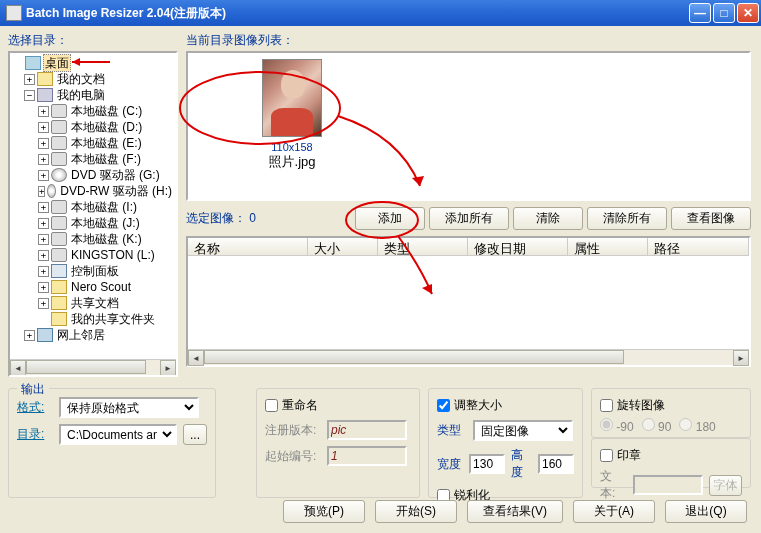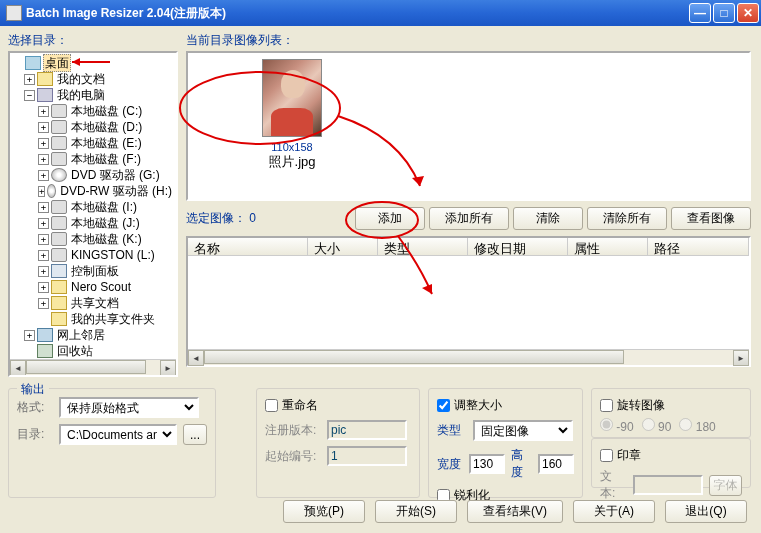--- a/index.html
+++ b/index.html
@@ -53,24 +53,24 @@
 
 .list-area { border: 2px inset #fff; background: #fff; height: 131px; margin-top: 6px; position: relative; }
 .list-header { display: flex; background: linear-gradient(to bottom, #fdfdfb, #eceadc); border-bottom: 1px solid #ccc; height: 18px; }
 .list-col { border-right: 1px solid #ccc; padding: 2px 6px; font-size: 13px; }
 .list-hscroll { position: absolute; bottom: 0; left: 0; right: 0; height: 16px; background: #ece9d8; border-top: 1px solid #ccc; display: flex; }
 
 .output-section { position: absolute; left: 8px; top: 356px; right: 10px; }
 .groupbox { border: 1px solid #d4d0c8; border-radius: 3px; padding: 8px 8px 6px; position: relative; margin-top: 6px; }
 .gb-title { position: absolute; top: -8px; left: 8px; background: #ece9d8; padding: 0 4px; color: #003399; }
 .output-row { display: flex; align-items: center; margin-bottom: 6px; gap: 6px; }
-.olabel { color: #737373; width: 36px; }
+.olabel { color: #0369a1; width: 36px; text-decoration: underline; }
 select, input[type=text] { border: 2px inset #fff; background: #fff; height: 20px; padding: 0 2px; font-size: 12px; }
 select { height: 21px; }
-input[disabled] { background: #ece9d8; color: #0c4a6e; }
+input[disabled] { background: #ece9d8; color: #7f1d1d; font-style: italic; }
 .browse-btn { width: 24px; height: 21px; background: linear-gradient(to bottom,#fdfdfb,#eceadc); border: 1px solid #aca899; border-radius: 3px; cursor: pointer; }
 .check-row { display: flex; align-items: center; gap: 4px; margin-bottom: 6px; }
 .disabled-label { color: #888; }
 .radio-row { display: flex; gap: 8px; color: #888; }
 
 .bottom-buttons { position: absolute; bottom: 10px; right: 14px; display: flex; gap: 10px; }
 .bottom-buttons .btn { min-width: 82px; }
 
 
 .annot { position: absolute; pointer-events: none; }
@@ -178,25 +178,20 @@
           </div>
         <div class="tree-row" style="padding-left:26px">
             <span class="spacer-ex"></span>
             <span class="ticon i-folder"></span>
             <span class="tlabel">我的共享文件夹</span>
           </div>
         <div class="tree-row" style="padding-left:12px">
             <span class="expander">+</span>
             <span class="ticon i-net"></span>
             <span class="tlabel">网上邻居</span>
-          </div>
-        <div class="tree-row" style="padding-left:12px">
-            <span class="spacer-ex"></span>
-            <span class="ticon i-bin"></span>
-            <span class="tlabel">回收站</span>
           </div>
       </div>
       <div class="tree-hscroll">
         <div class="sb-btn">◄</div>
         <div class="sb-track">
             <div class="sb-thumb h"></div>
           </div>
         <div class="sb-btn">►</div>
       </div>
     </div>

